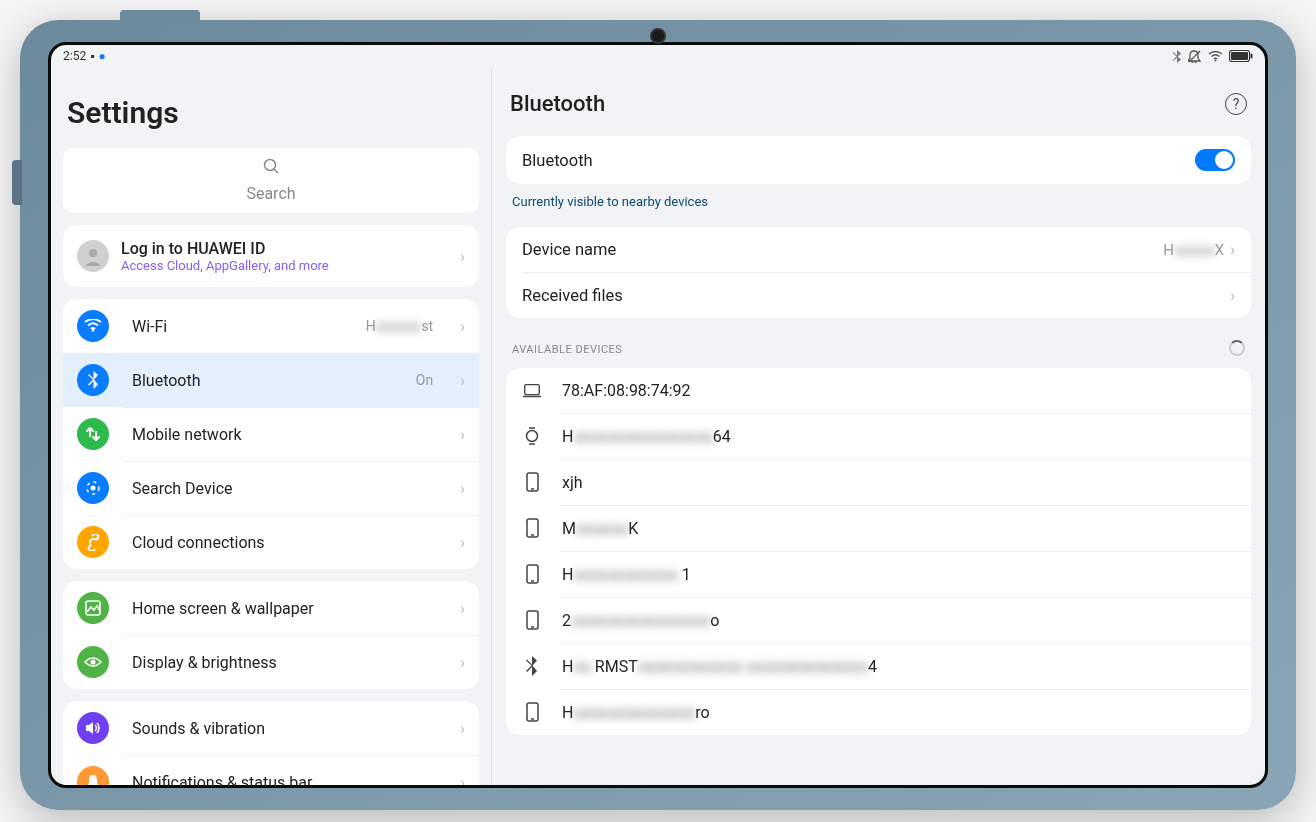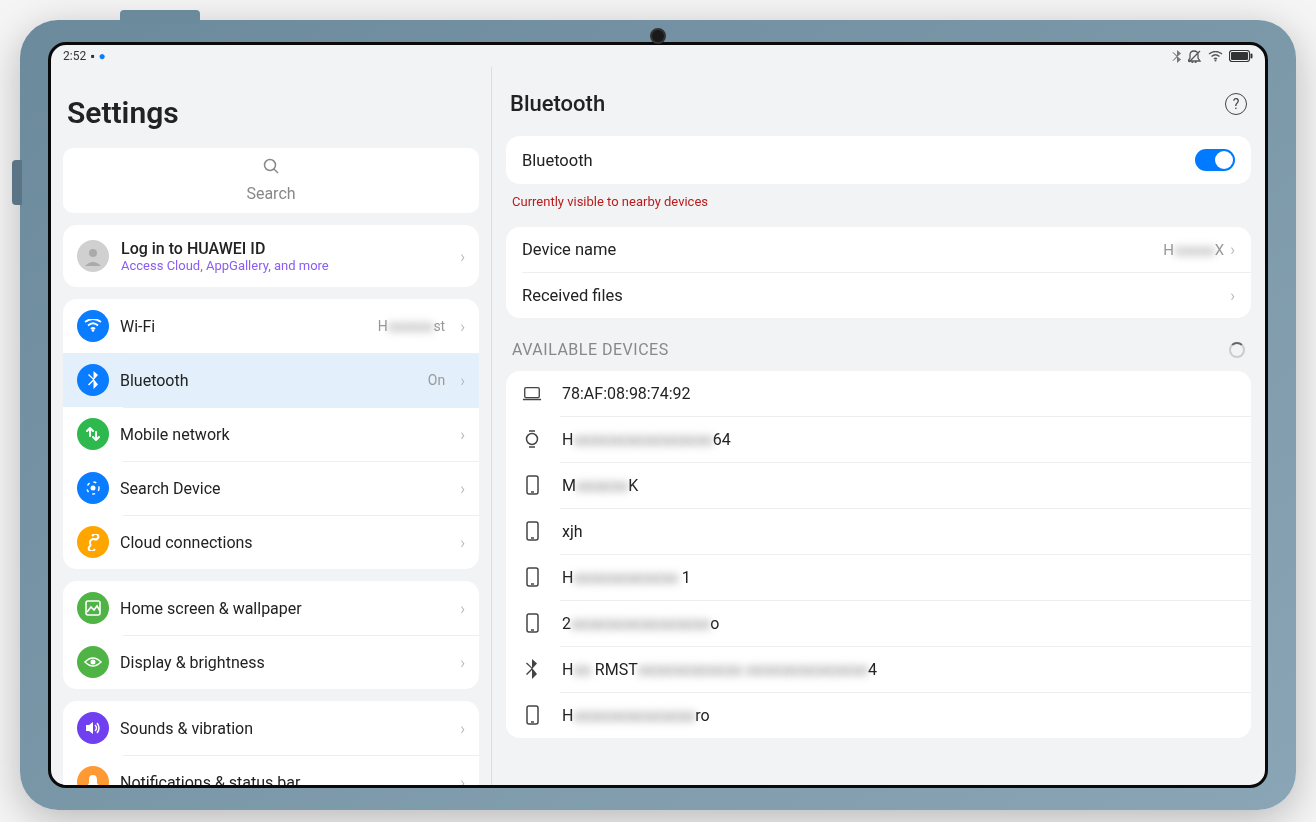--- a/index.html
+++ b/index.html
@@ -123,21 +123,21 @@
     justify-content: center;
   }
   .account-text { flex: 1; }
   .account-title { font-size: 16px; color: #222; font-weight: 500; }
   .account-sub { font-size: 13px; color: #8b5cf6; }
   .chevron { color: #bbb; }
   .nav-row {
     display: flex;
     align-items: center;
     padding: 11px 14px;
-    gap: 11px;
+    gap: 23px;
     position: relative;
   }
   .nav-row + .nav-row::before {
     content: "";
     position: absolute;
     top: 0;
     left: 60px;
     right: 0;
     height: 1px;
     background: #eee;
@@ -199,34 +199,34 @@
   .toggle::after {
     content: "";
     position: absolute;
     right: 2px; top: 2px;
     width: 18px; height: 18px;
     background: #fff;
     border-radius: 50%;
   }
   .hint {
     font-size: 13px;
-    color: #b91c1c;
+    color: #0c4a6e;
     padding: 10px 6px 18px 6px;
   }
   .sep {
     height: 1px;
     background: #eee;
     margin-left: 16px;
   }
   .section-header {
     display: flex;
     justify-content: space-between;
-    align-items: center;
+    align-items: flex-end;
     padding: 22px 6px 12px 6px;
-    font-size: 16px;
+    font-size: 11px;
     color: #888;
     letter-spacing: 0.5px;
   }
   .spinner {
     width: 16px; height: 16px;
     border: 2px solid #ccc;
     border-top-color: #666;
     border-radius: 50%;
   }
   .device-row {
@@ -471,30 +471,30 @@
               </div>
               <div class="device-label"><span>H</span><span class="blur-partial">aa</span><span class="blur-partial">aa</span><span class="blur-partial">aa</span><span class="blur-partial">aa</span><span class="blur-partial">aa</span><span class="blur-partial">aa</span><span class="blur-partial">aa</span><span class="blur-partial">aa</span><span>6</span><span>4</span></div>
             </div>
             <div class="device-row">
               <div class="device-icon">
                 <svg width="13" height="20" viewBox="0 0 13 20">
                   <rect x="1" y="1" width="11" height="18" rx="2" fill="none" stroke="#444" stroke-width="1.5"></rect>
                   <line x1="5" y1="17" x2="8" y2="17" stroke="#444" stroke-width="1.3"></line>
                 </svg>
               </div>
-              <div class="device-label"><span>M</span><span class="blur-partial">aa</span><span class="blur-partial">aa</span><span class="blur-partial">aa</span><span>K</span></div>
+              <div class="device-label">xjh</div>
             </div>
             <div class="device-row">
               <div class="device-icon">
                 <svg width="13" height="20" viewBox="0 0 13 20">
                   <rect x="1" y="1" width="11" height="18" rx="2" fill="none" stroke="#444" stroke-width="1.5"></rect>
                   <line x1="5" y1="17" x2="8" y2="17" stroke="#444" stroke-width="1.3"></line>
                 </svg>
               </div>
-              <div class="device-label">xjh</div>
+              <div class="device-label"><span>M</span><span class="blur-partial">aa</span><span class="blur-partial">aa</span><span class="blur-partial">aa</span><span>K</span></div>
             </div>
             <div class="device-row">
               <div class="device-icon">
                 <svg width="13" height="20" viewBox="0 0 13 20">
                   <rect x="1" y="1" width="11" height="18" rx="2" fill="none" stroke="#444" stroke-width="1.5"></rect>
                   <line x1="5" y1="17" x2="8" y2="17" stroke="#444" stroke-width="1.3"></line>
                 </svg>
               </div>
               <div class="device-label"><span>H</span><span class="blur-partial">aa</span><span class="blur-partial">aa</span><span class="blur-partial">aa</span><span class="blur-partial">aa</span><span class="blur-partial">aa</span><span class="blur-partial">aa</span><span> </span><span>1</span></div>
             </div>

